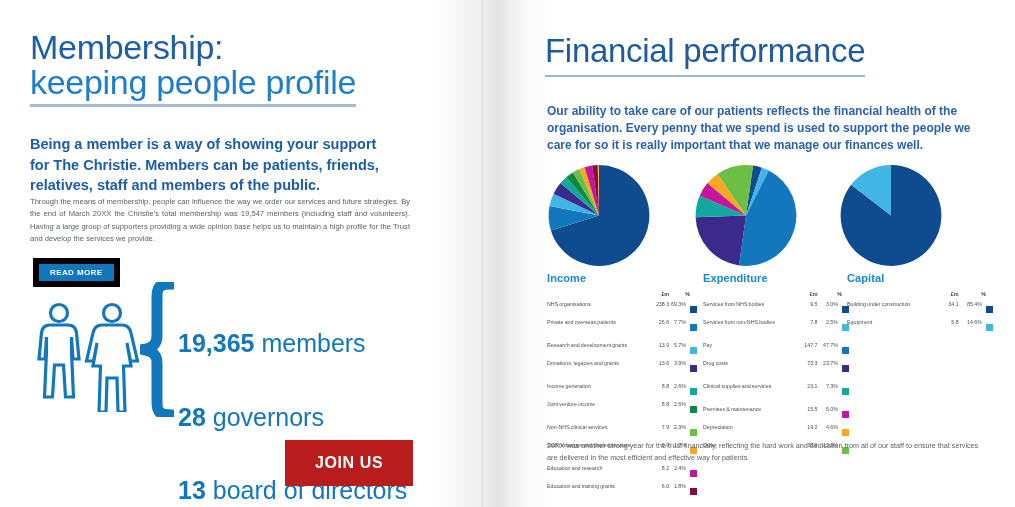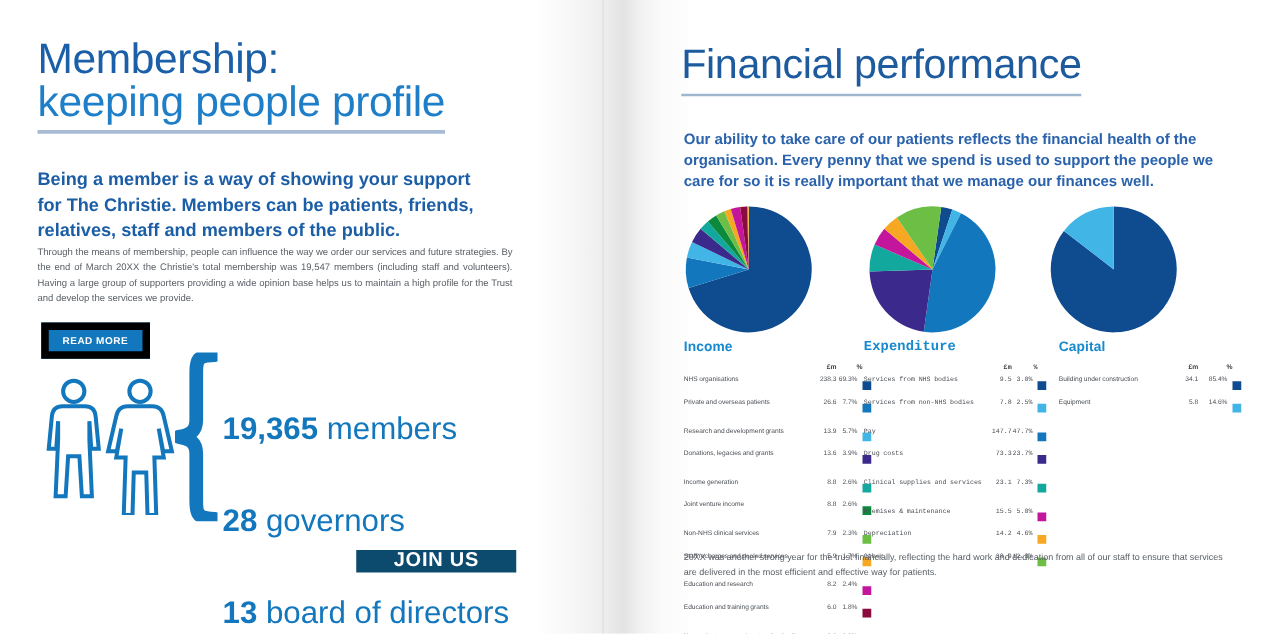--- a/index.html
+++ b/index.html
@@ -57,23 +57,23 @@
   
   .stats{
     position:absolute;left:178px;top:286px;width:260px;
     color:#1277bc;line-height:1.30;
   }
   .stats .row{font-size:25px;font-weight:400;white-space:nowrap;margin-top:41px;}
   .stats .row b{font-weight:bold;color:#1277bc;}
 
   .join{
     position:absolute;left:285px;top:440px;
-    background:#0c4a6e;color:#fff;
+    background:#b91c1c;color:#fff;
     font-size:16px;font-weight:bold;letter-spacing:.6px;
-    padding:0 30px;
+    padding:14px 30px;
   }
 
   
   .right-page{position:absolute;left:505px;top:0;width:510px;height:400px;}
   .ttl2{
     position:absolute;left:40px;top:32px;width:430px;
     font-size:33px;color:#1d5b9e;font-weight:400;letter-spacing:-.3px;
     border-bottom:2px solid #9fb6cf;padding-bottom:5px;
     width:-moz-fit-content;width:fit-content;
   }
@@ -298,21 +298,21 @@
               </tr>
               <tr>
                 <td class="lbl">Non patient care services to other bodies</td>
                 <td class="num">0.6</td>
                 <td class="pct">0.2%</td>
                 <td class="sw"></td>
               </tr>
             </tbody>
           </table>
       </div>
-      <div class="tbl" style="left:144px;width:148px;font-family:Liberation Mono, monospace;">
+      <div class="tbl" style="left:156px;width:148px;">
         <h4>Expenditure</h4>
         <table>
             <thead>
               <tr class="hdr">
           <th class="lbl"></th>
           <th>£m</th>
           <th>%</th>
           <th></th>
               </tr>
             </thead>

